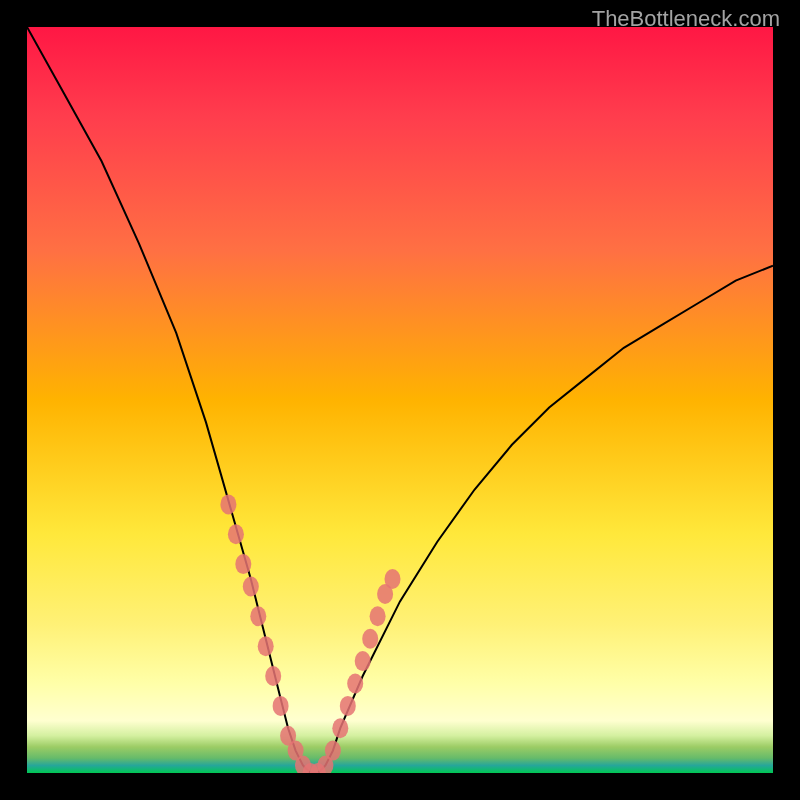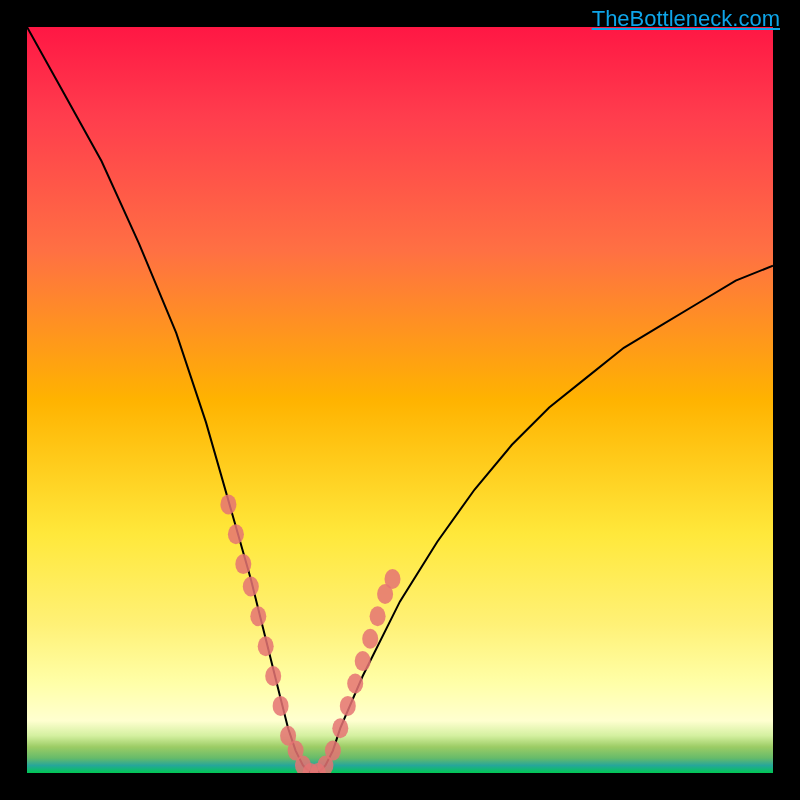--- a/index.html
+++ b/index.html
@@ -11,25 +11,24 @@
       width: 800px;
       height: 800px;
       background: #000;
       position: relative;
       font-family: Arial, sans-serif;
     }
     .watermark {
       position: absolute;
       top: 6px;
       right: 20px;
-      color: #0ea5e9;
+      color: #a3a3a3;
       font-size: 22px;
       font-weight: normal;
       z-index: 10;
-      text-decoration: underline;
     }
     .chart-area {
       position: absolute;
       left: 27px;
       top: 27px;
       width: 746px;
       height: 746px;
       overflow: hidden;
     }
     .gradient-bg {

